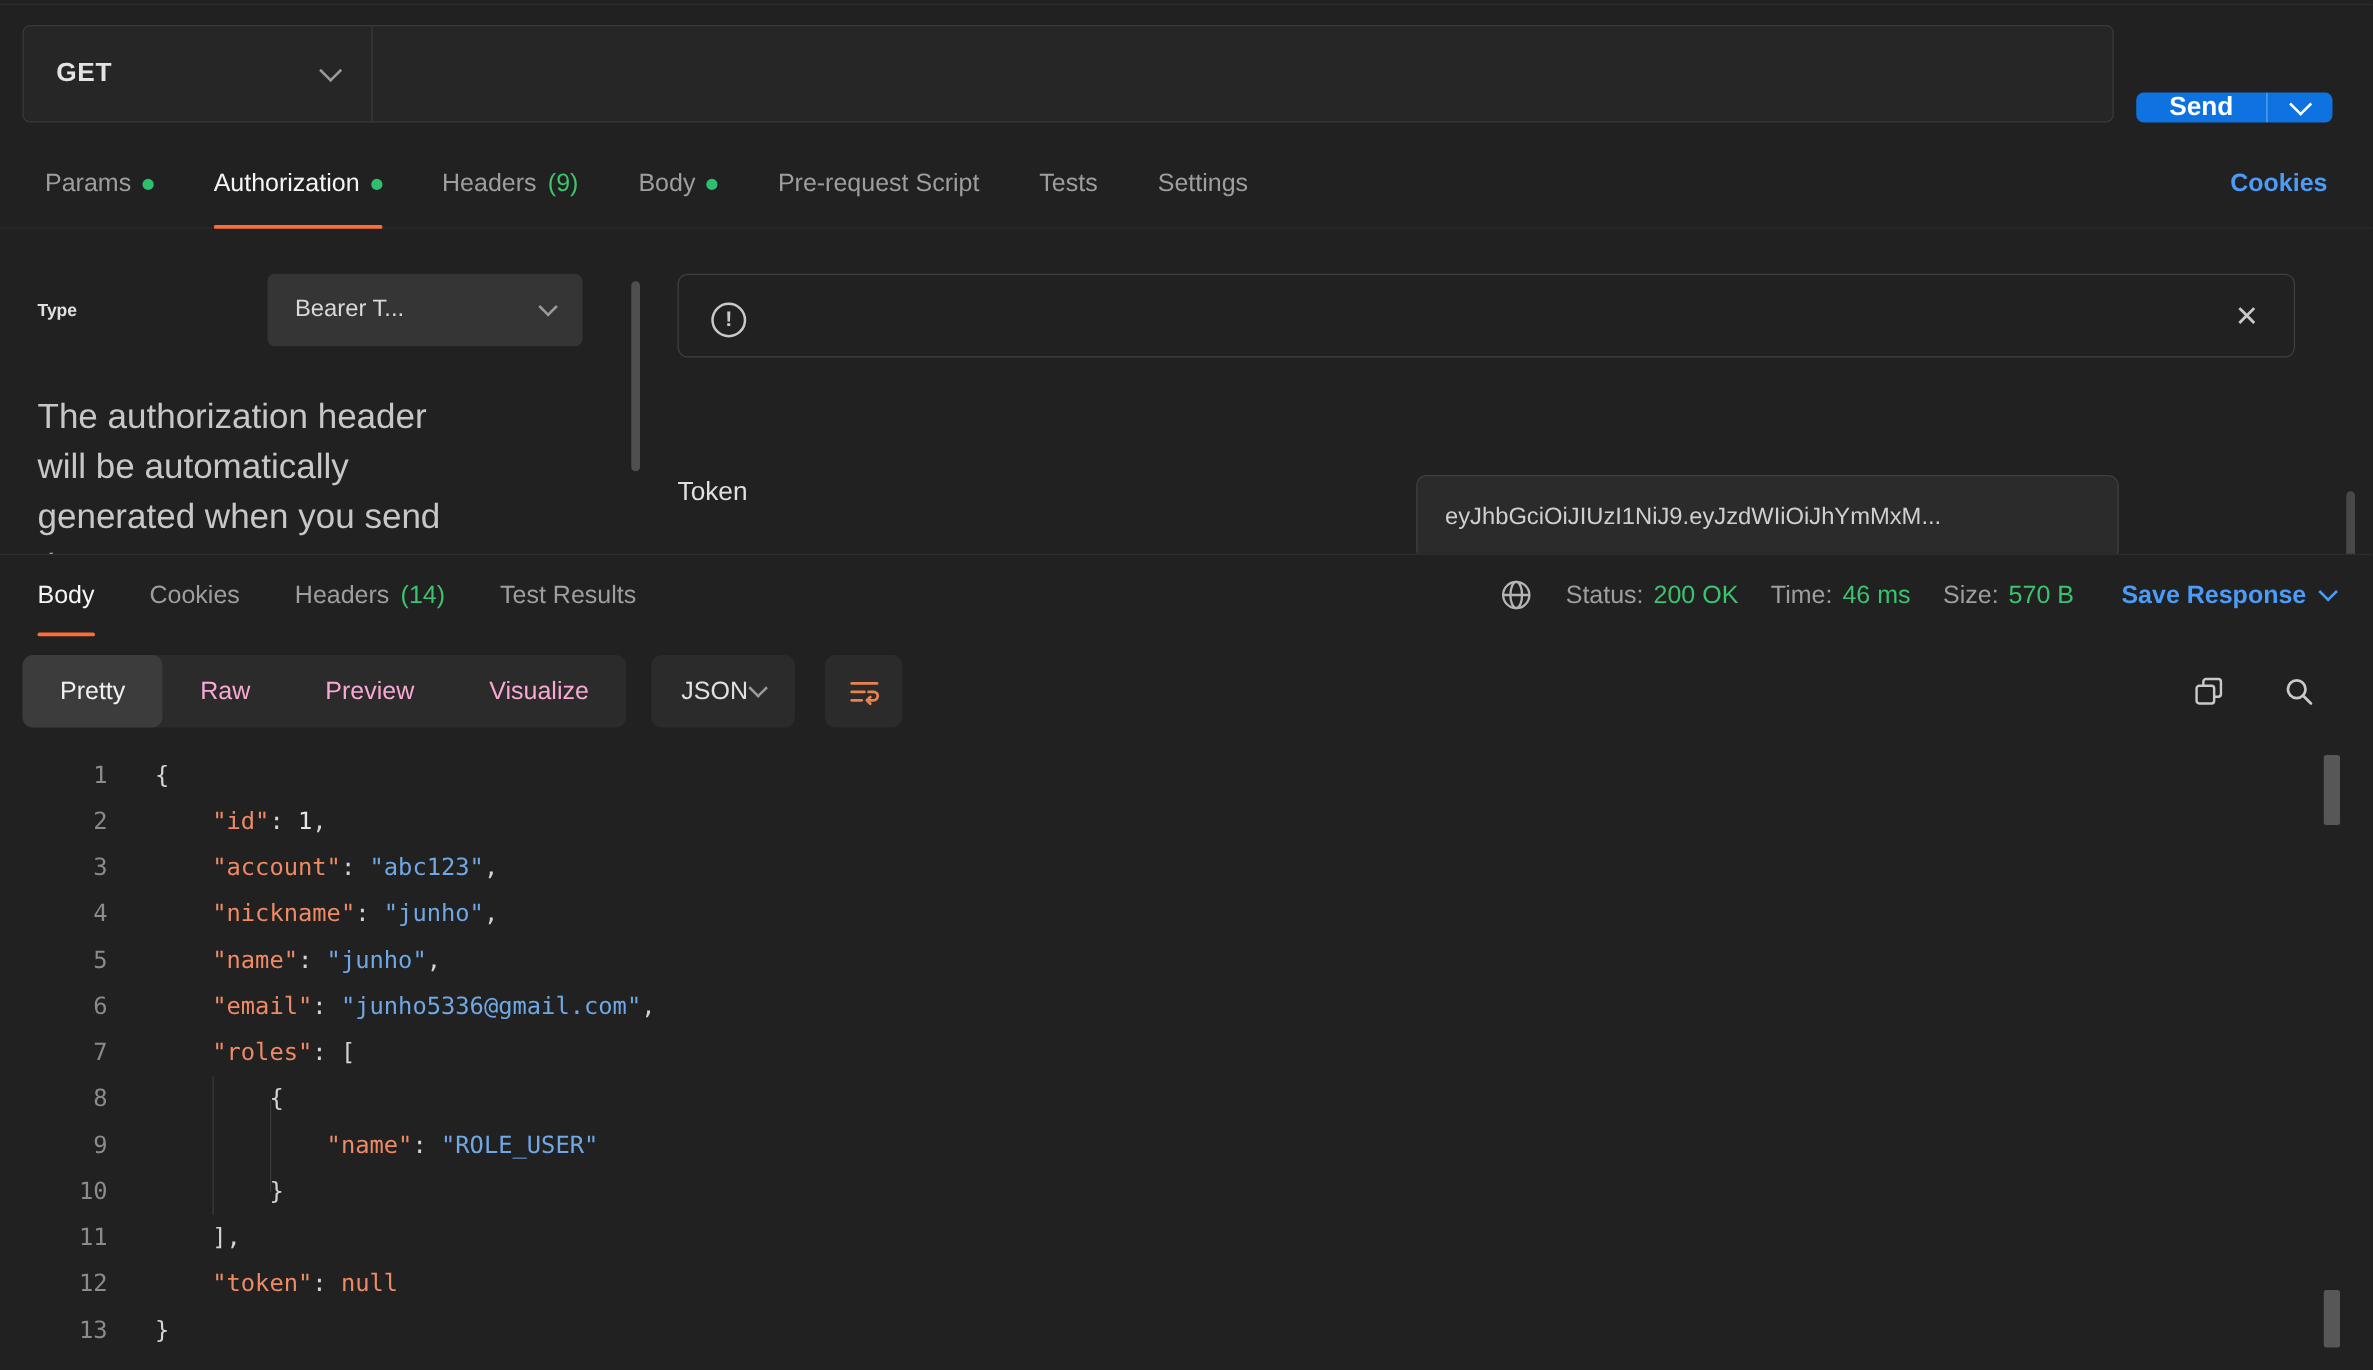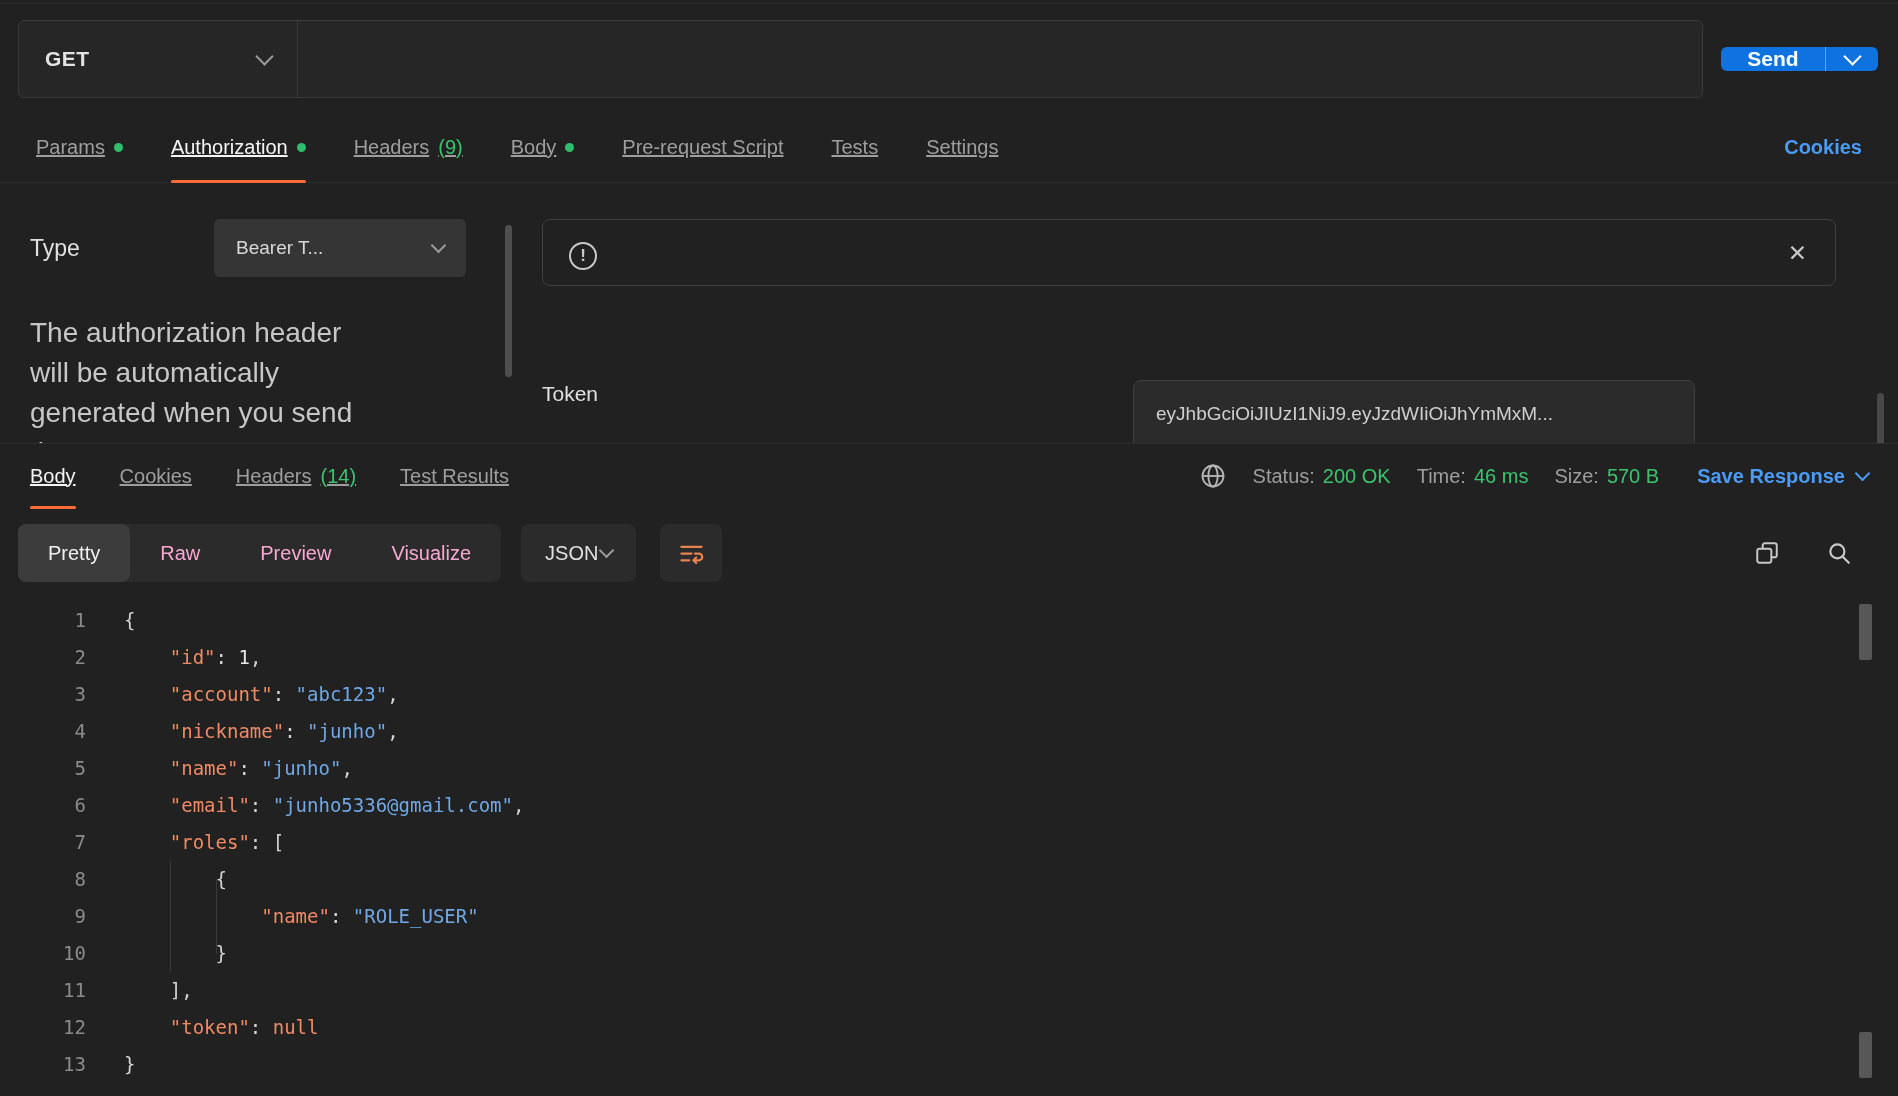--- a/index.html
+++ b/index.html
@@ -5,48 +5,48 @@
   html,body{margin:0;padding:0;}
   body{
     width:1898px;height:1096px;
     background:#212121;color:#d9d9d9;
     font-family:"Liberation Sans", sans-serif;
     overflow:hidden;position:relative;
   }
   .top-divider{position:absolute;top:3px;left:0;right:0;height:1px;background:#2d2d2d;}
 
   
-  .request-bar{display:flex;align-items:center;padding:20px 20px 14px 18px;gap:18px;}
+  .request-bar{display:flex;align-items:flex-end;padding:20px 32px 14px 18px;gap:18px;}
   .url-group{flex:1;display:flex;height:76px;background:#262626;border:1px solid #3a3a3a;border-radius:6px;}
   .method{display:flex;align-items:center;justify-content:space-between;width:226px;padding:0 26px;border-right:1px solid #3a3a3a;cursor:pointer;}
   .method-label{font-size:21px;font-weight:700;letter-spacing:.5px;color:#e3e3e3;}
   .url-input{flex:1;background:transparent;border:0;outline:none;color:#dadada;font-size:20px;padding:0 26px;font-family:"Liberation Sans", sans-serif;}
   .send-btn{width:157px;background:#0e73e0;border-radius:6px;display:flex;overflow:hidden;flex-shrink:0;}
   .send-main{flex:1;display:flex;align-items:center;justify-content:center;font-size:21px;font-weight:700;color:#fff;cursor:pointer;}
   .send-caret{width:52px;border-left:1px solid rgba(255,255,255,.35);display:flex;align-items:center;justify-content:center;cursor:pointer;}
 
   .chev{width:11px;height:11px;border-right:2px solid #9a9a9a;border-bottom:2px solid #9a9a9a;transform:rotate(45deg);margin-top:-6px;display:inline-block;}
   .chev.white{border-color:#fff;}
   .chev.blue{border-color:#4a9cf8;}
   .chev.small{width:9px;height:9px;}
 
   
   .req-tabs{display:flex;align-items:center;padding:0 36px;height:70px;border-bottom:1px solid #2d2d2d;gap:48px;font-size:20px;color:#9e9e9e;}
-  .tab{display:flex;align-items:center;gap:9px;height:100%;position:relative;cursor:pointer;white-space:nowrap;text-decoration:underline;}
+  .tab{display:flex;align-items:center;gap:9px;height:100%;position:relative;cursor:pointer;white-space:nowrap;}
   .tab.active{color:#f5f5f5;}
   .tab.active::after{content:"";position:absolute;left:0;right:0;bottom:-1px;height:3px;background:#ff6c37;border-radius:2px;}
   .dot{width:9px;height:9px;border-radius:50%;background:#2fbe6e;flex-shrink:0;}
   .count{color:#3bc46d;}
   .cookies{margin-left:auto;color:#4a9cf8;font-weight:700;cursor:pointer;}
 
   
   .auth{display:flex;height:260px;overflow:hidden;position:relative;}
   .auth-left{width:520px;padding:36px 24px 0 30px;position:relative;flex-shrink:0;box-sizing:border-box;}
   .type-row{display:flex;align-items:center;}
-  .type-label{font-size:23px;font-weight:400;color:#e0e0e0;}
+  .type-label{font-size:14px;font-weight:700;color:#e0e0e0;}
   .type-select{margin-left:auto;margin-right:30px;width:252px;height:58px;background:#353535;border-radius:6px;display:flex;align-items:center;justify-content:space-between;padding:0 22px;font-size:19px;color:#d9d9d9;cursor:pointer;box-sizing:border-box;}
   .auth-desc{margin-top:36px;width:350px;font-size:28px;line-height:40px;color:#c7c7c7;}
   .auth-scroll{position:absolute;right:8px;top:42px;width:7px;height:152px;background:#4f4f4f;border-radius:4px;cursor:pointer;}
 
   .auth-right{flex:1;padding:36px 62px 0 22px;position:relative;box-sizing:border-box;}
   .warn{border:1px solid #404040;border-radius:8px;padding:15px 70px 15px 26px;display:flex;gap:22px;position:relative;font-size:20px;line-height:40px;color:#cccccc;}
   .warn-text{max-width:1000px;}
   .warn-icon{width:28px;height:28px;border:2px solid #c9c9c9;border-radius:50%;display:flex;align-items:center;justify-content:center;font-size:17px;font-weight:700;color:#c9c9c9;flex-shrink:0;margin-top:7px;box-sizing:border-box;}
   .warn-close{position:absolute;right:28px;top:22px;font-size:23px;color:#c9c9c9;cursor:pointer;line-height:1;}
   .warn-link{color:#d9d9d9;text-decoration:underline;cursor:pointer;}

